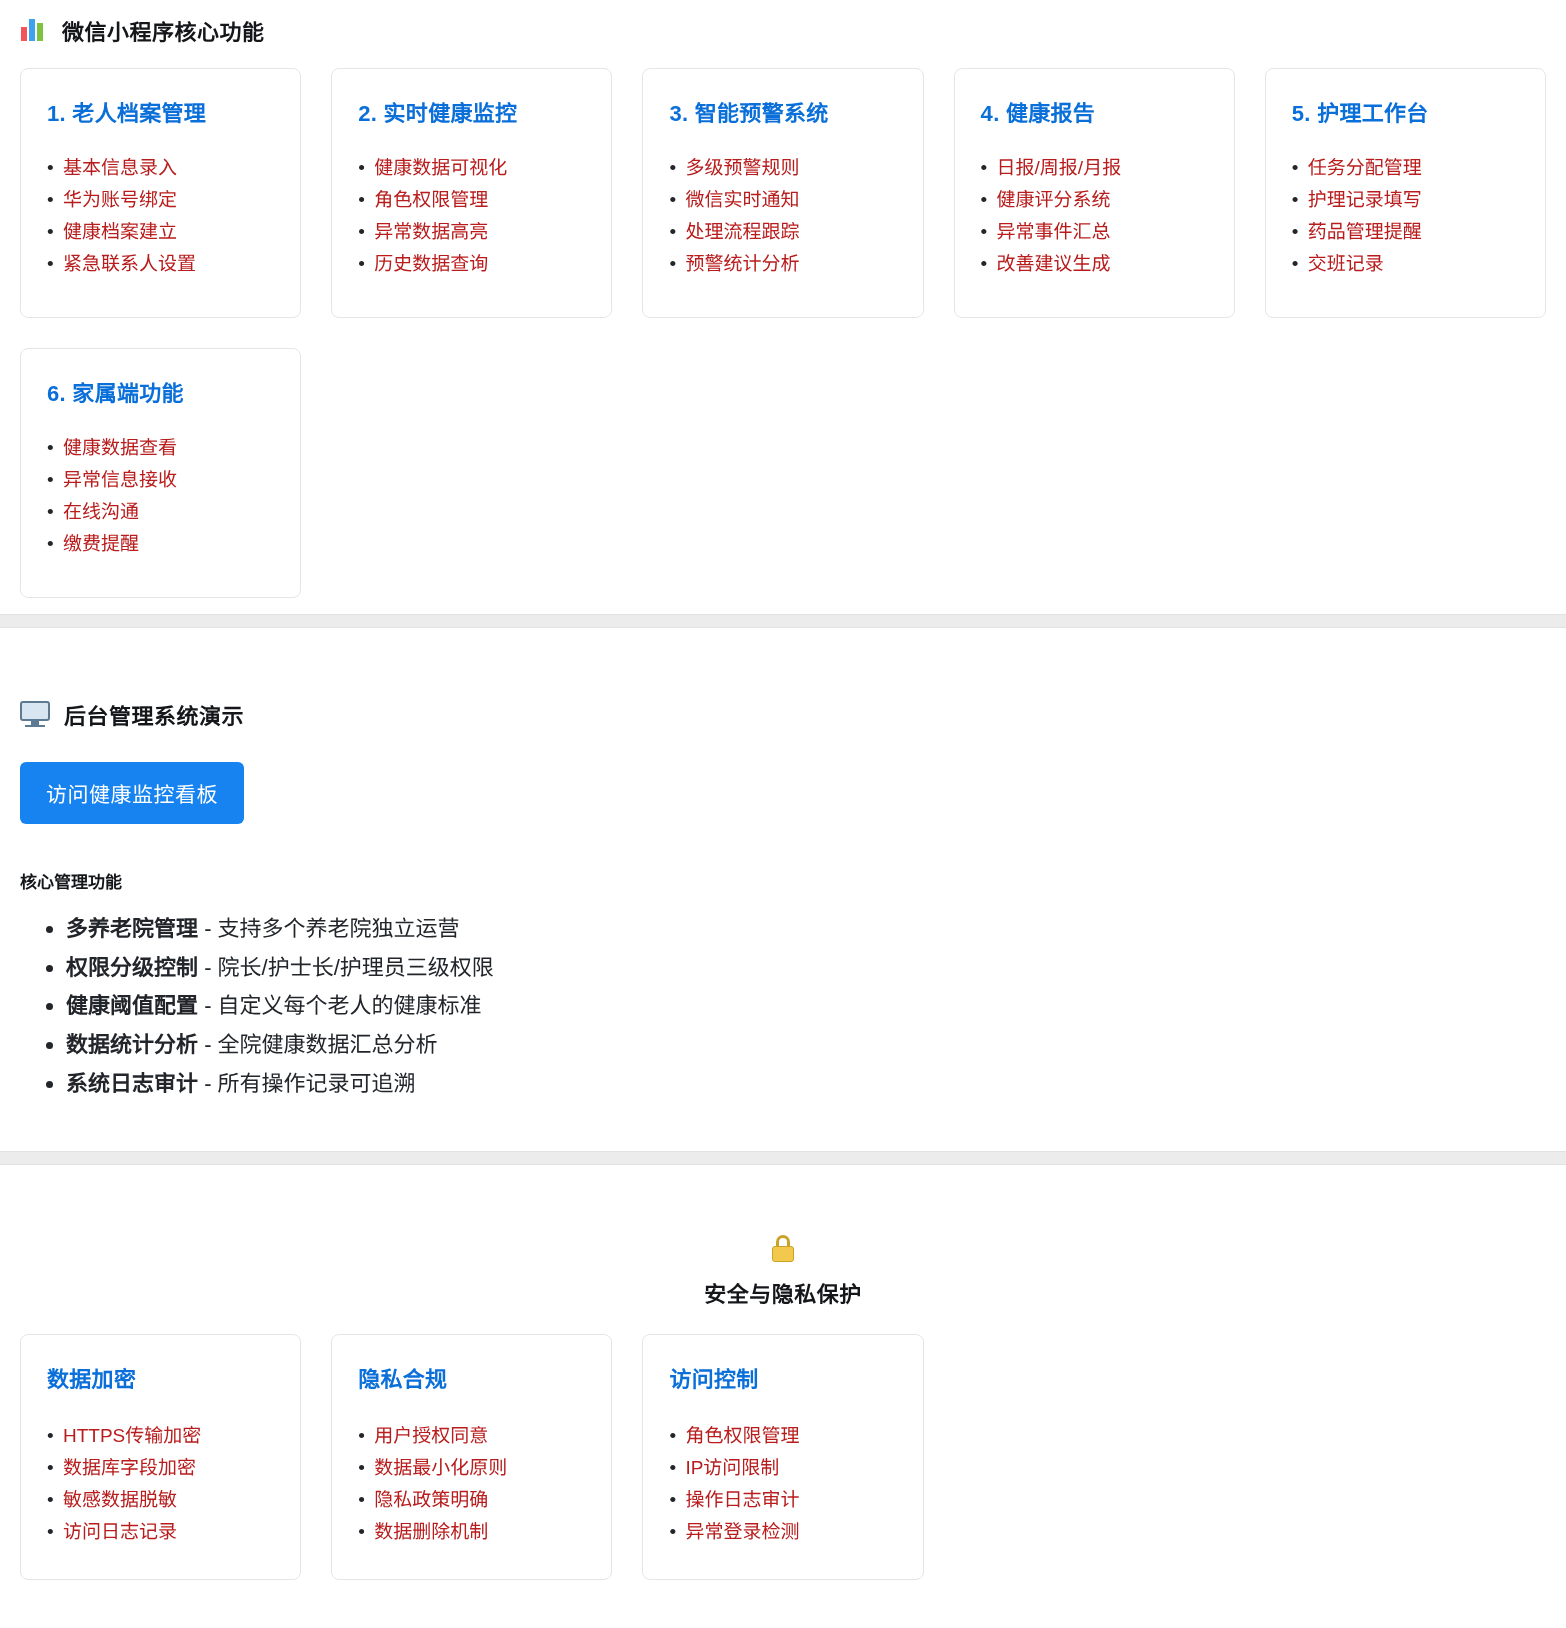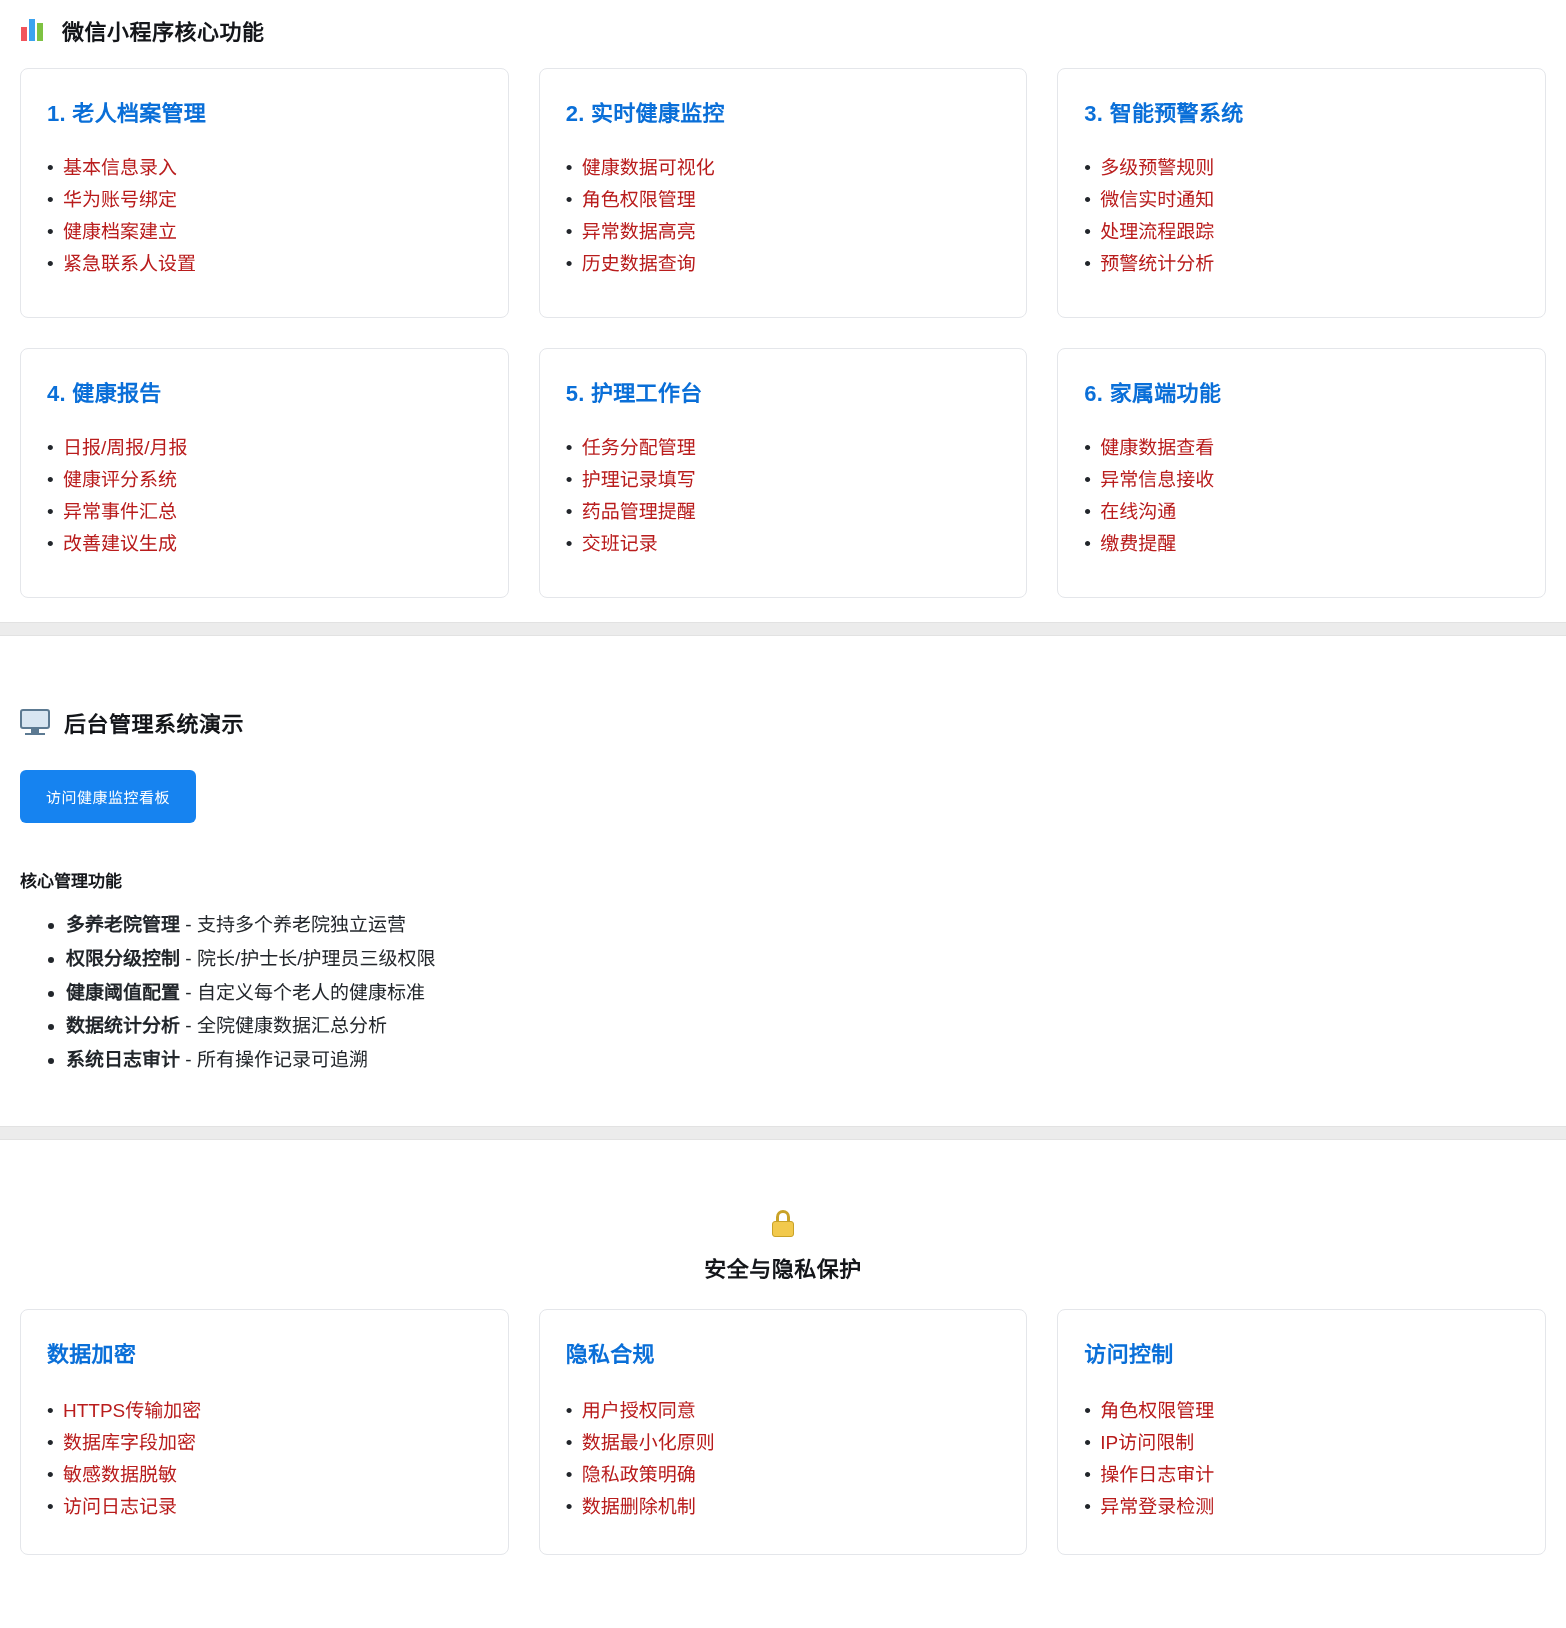--- a/index.html
+++ b/index.html
@@ -90,23 +90,23 @@
   .lock-icon .body {
     position: absolute; left: 1px; top: 11px;
     width: 22px; height: 16px;
     background: #f2c94c;
     border: 1px solid #c9a227;
     border-radius: 3px;
   }
 
   .card-grid {
     display: grid;
-    grid-template-columns: repeat(3, 1fr);
+    grid-template-columns: repeat(5, 1fr);
     gap: 30px 30px;
-    padding-bottom: 24px;
+    padding-bottom: 16px;
   }
   .card {
     border: 1px solid #e4e6ea;
     border-radius: 8px;
     background: #fff;
     padding: 26px 26px 30px 26px;
     min-height: 250px;
   }
   .card h3 {
     margin: 0 0 26px 0;
@@ -137,40 +137,40 @@
   }
 
   .sec2 { padding-top: 48px; padding-bottom: 40px; }
   .sec2 .section-title { padding-top: 22px; }
   .primary-button {
     display: inline-block;
     background: #1683f0;
     color: #ffffff;
     border: none;
     border-radius: 6px;
-    font-size: 15px;
+    font-size: 21px;
     font-family: inherit;
     font-weight: normal;
     padding: 16px 26px;
     cursor: pointer;
     margin: 10px 0 26px 0;
     letter-spacing: 0.5px;
   }
   .sub-title {
     font-size: 17px;
     font-weight: bold;
     color: #14161a;
     margin: 18px 0 18px 0;
   }
   .feature-list {
     margin: 0 0 10px 0;
     padding-left: 46px;
   }
   .feature-list li {
-    font-size: 19px;
+    font-size: 22px;
     line-height: 1.62;
     color: #22262b;
     margin-bottom: 3px;
   }
   .feature-list li b { font-weight: bold; }
 
   .sec3 { padding-top: 48px; padding-bottom: 20px; }
   .sec3 .section-title { padding-top: 22px; padding-bottom: 26px; flex-direction: column; }
   .sec3 .card { min-height: 240px; }
   .sec3 .card h3 { margin-bottom: 28px; }

